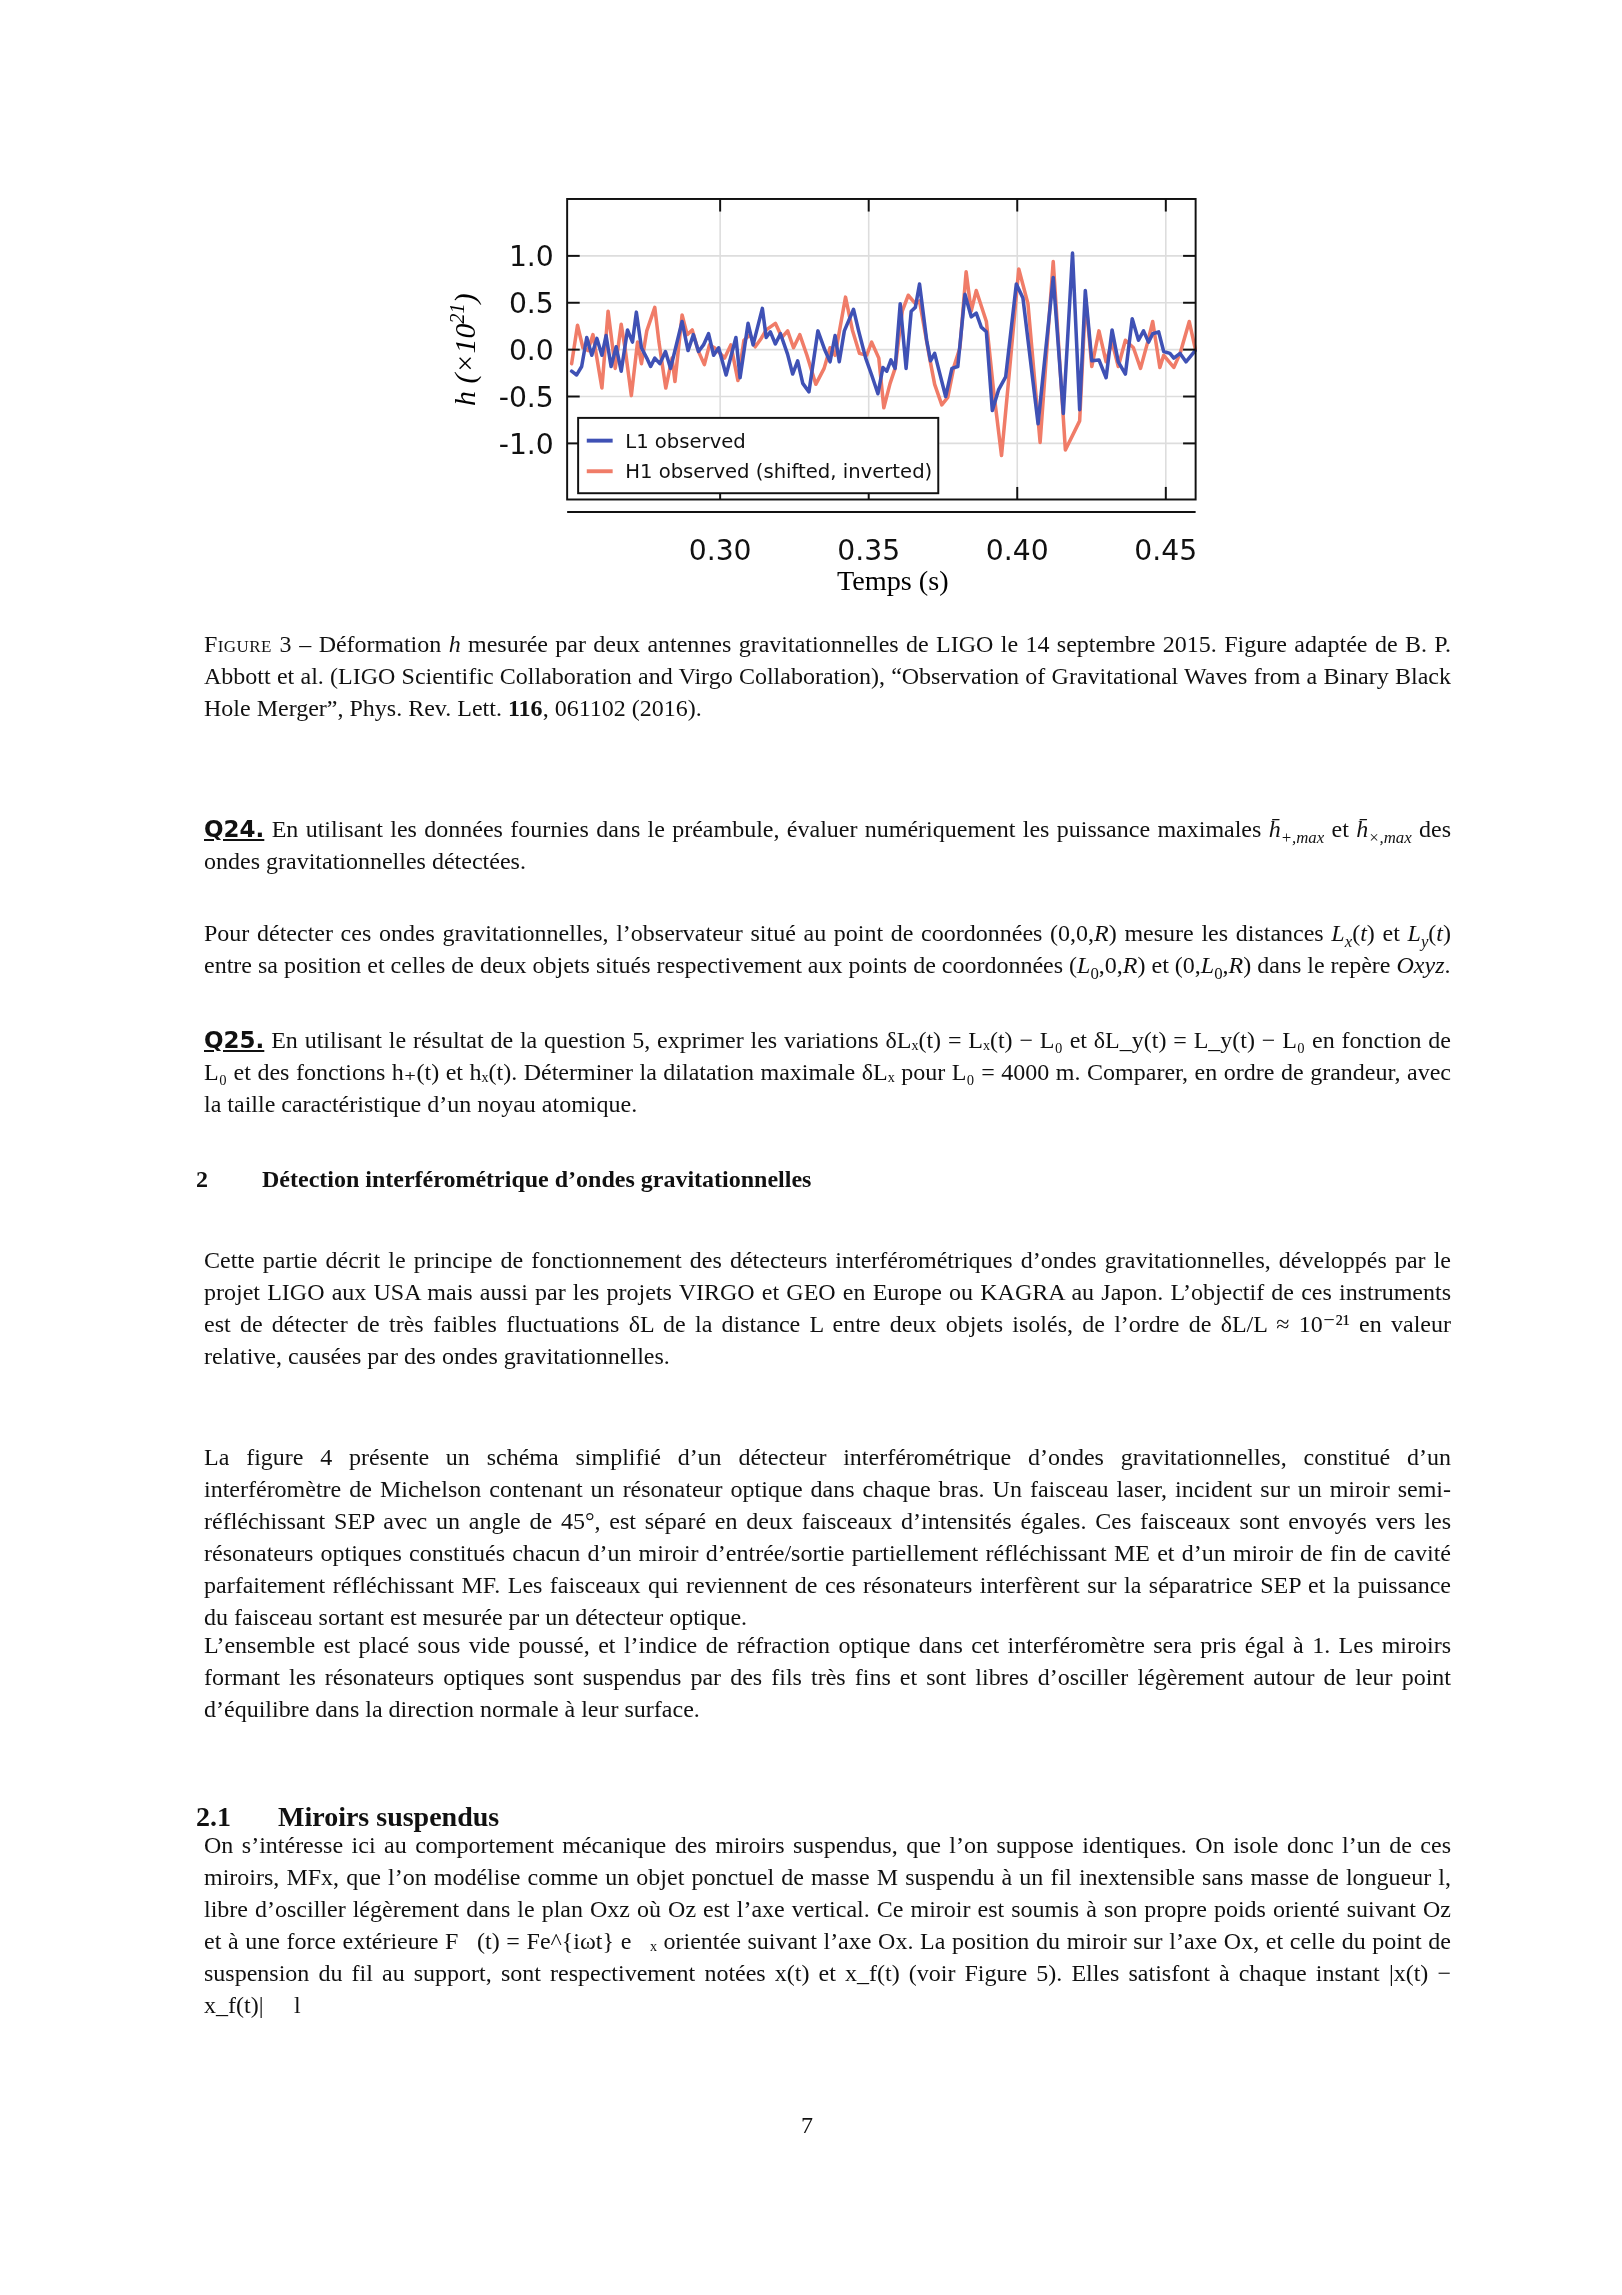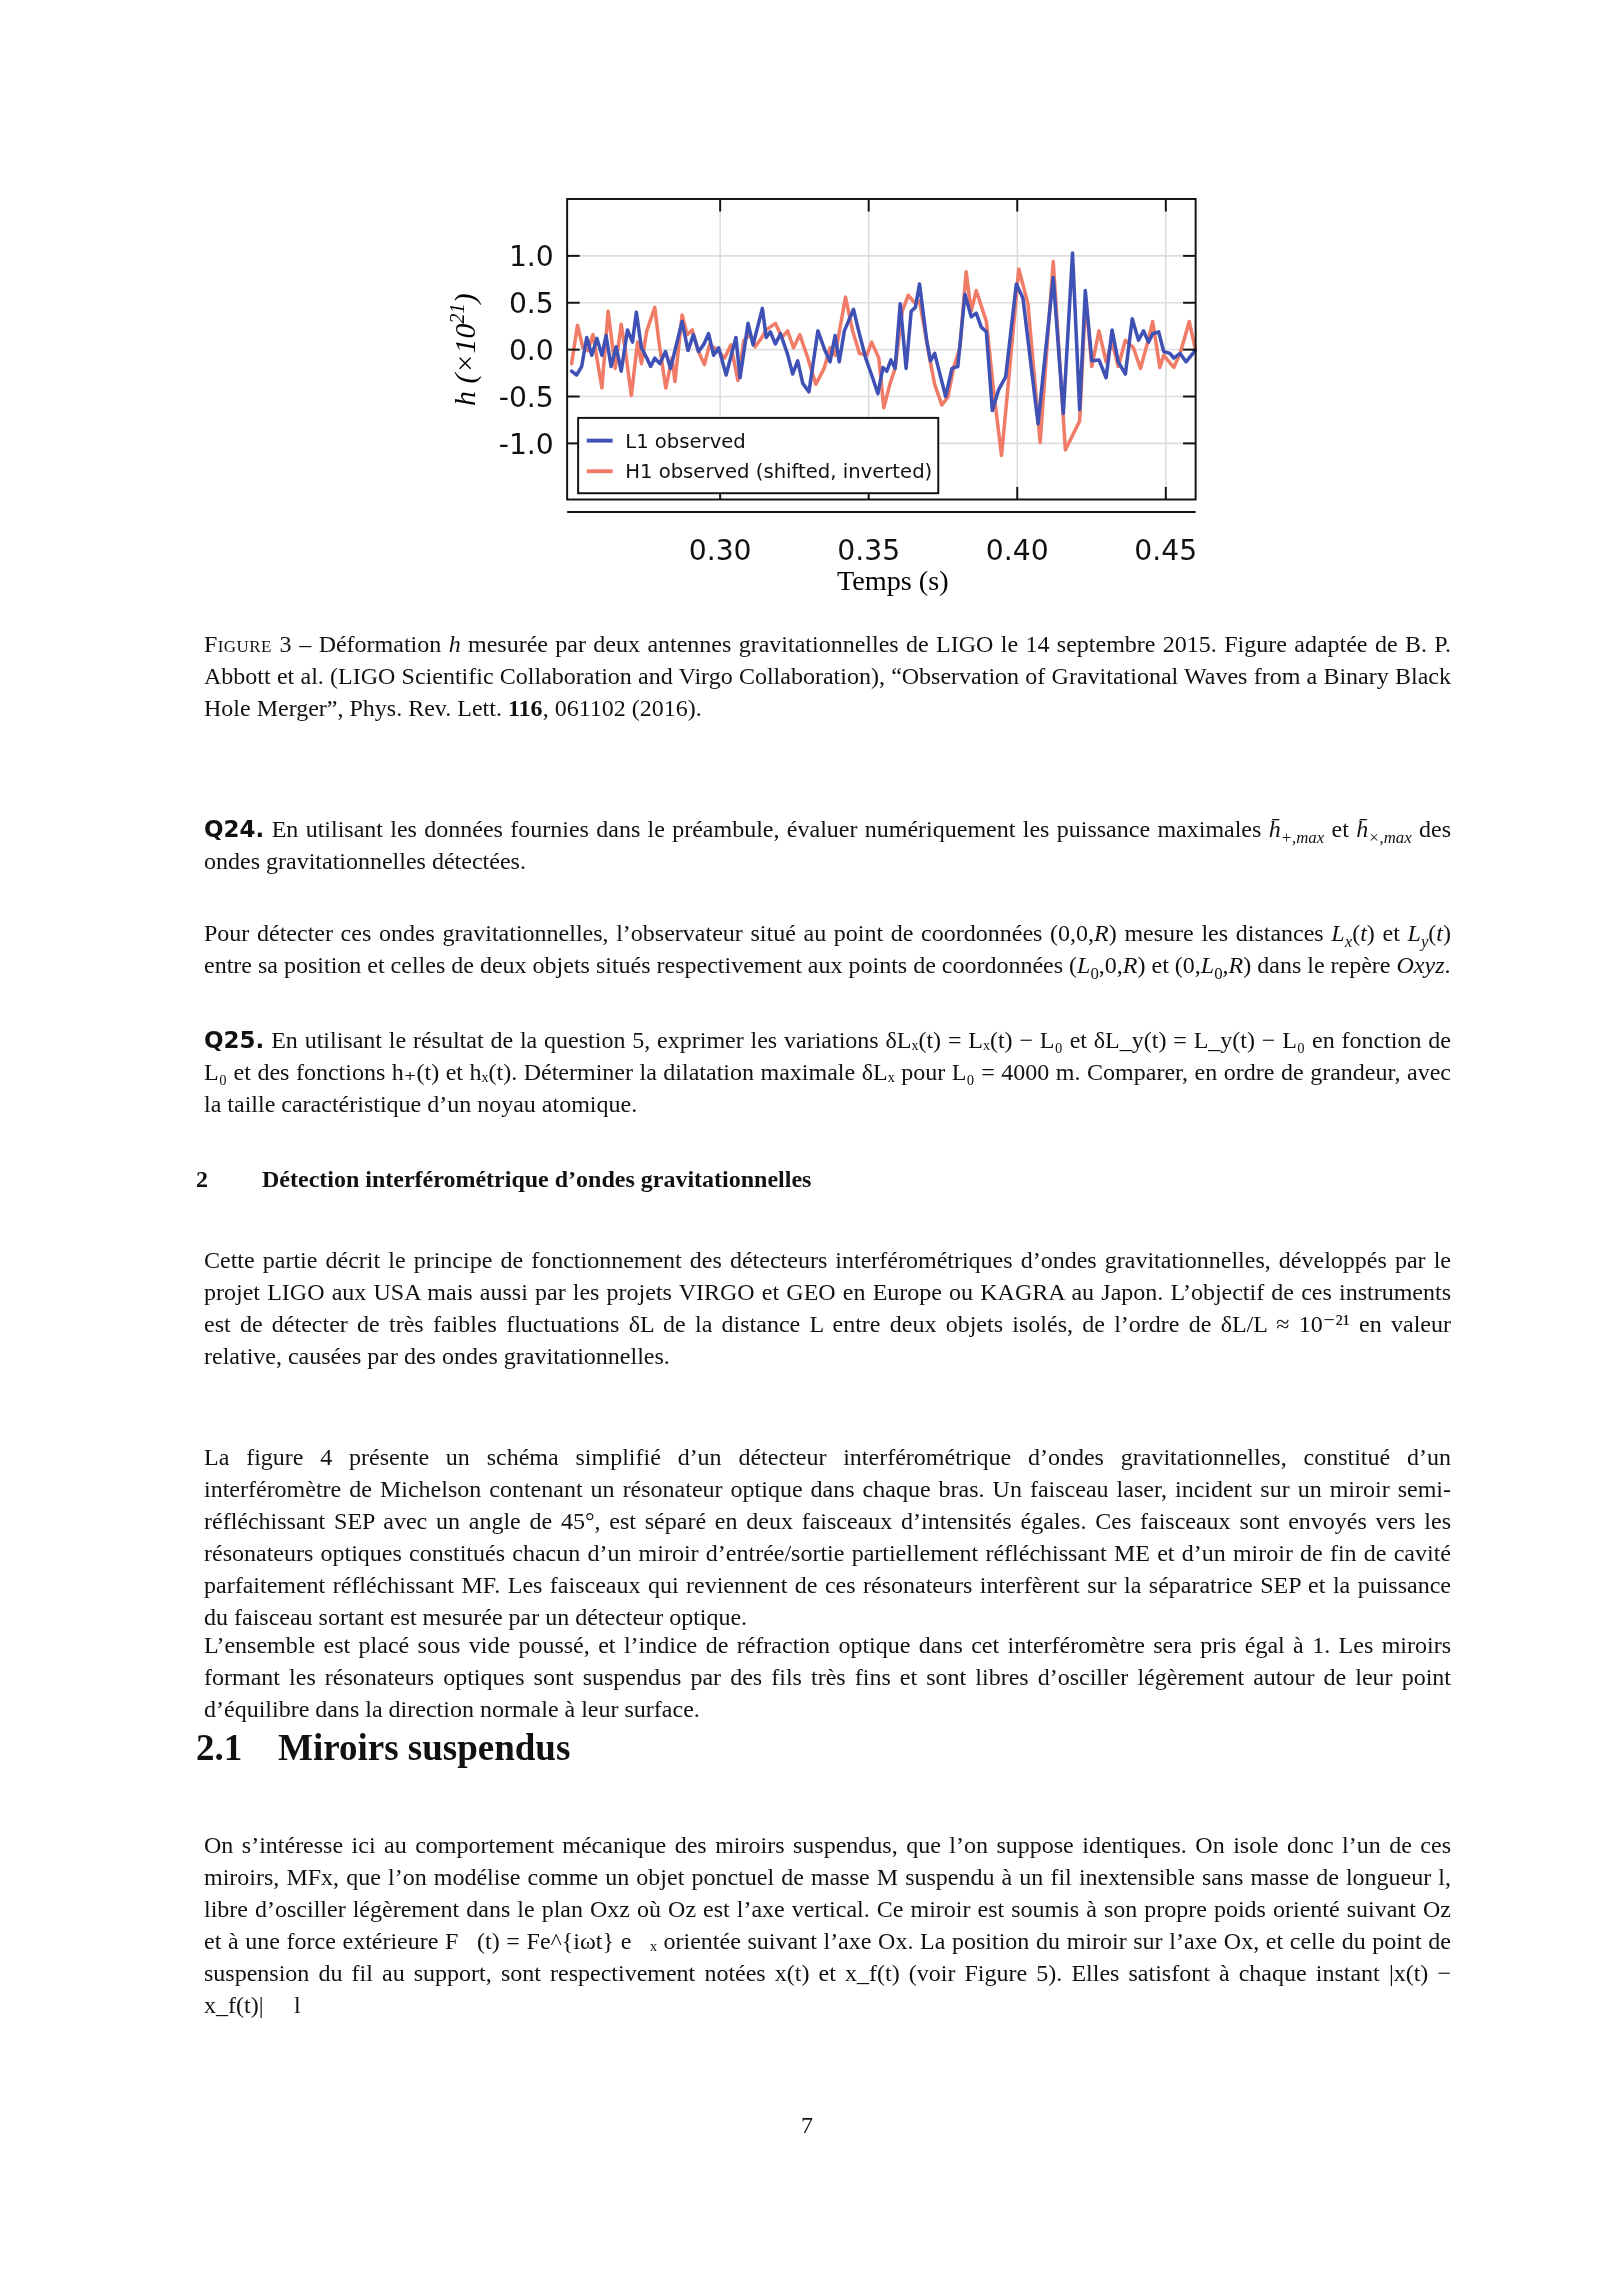--- a/index.html
+++ b/index.html
@@ -4,30 +4,30 @@
 <style>
   html, body { margin:0; padding:0; background:#ffffff; }
   body { width:1623px; height:2295px; position:relative; overflow:hidden;
          font-family:"Liberation Serif","DejaVu Serif",serif; color:#111; }
   .page { position:absolute; left:0; top:0; width:1623px; height:2295px; }
   #figure { position:absolute; left:424px; top:188px; width:801px; height:408px; }
   #figure svg { display:block; }
   .text-block { position:absolute; left:204px; width:1247px; font-size:24px; line-height:32px; text-align:justify; }
   .caption { top:628px; }
   .caption .fig-label { font-variant:small-caps; letter-spacing:0.4px; }
-  .q-label { font-family:"DejaVu Sans","Liberation Sans",sans-serif; font-weight:bold; font-size:23px; }
+  .q-label { font-family:"DejaVu Sans","Liberation Sans",sans-serif; font-weight:bold; text-decoration:underline; font-size:23px; }
   .q24 { top:813px; }
   .p-detect { top:917px; }
   .q25 { top:1024px; }
   .sec2 { position:absolute; left:196px; top:1166px; font-size:24px; font-weight:bold; font-family:"Liberation Serif","DejaVu Serif",serif; }
   .sec2 .num { display:inline-block; width:66px; }
   .p-intro { top:1244px; }
   .p-fig4 { top:1405px;margin-top:36px; }
   .p-ens { top:1629px; }
-  .sec21 { position:absolute; left:196px; top:1726px; font-size:37px; font-weight:bold; }
+  .sec21 { position:absolute; left:196px; top:1801px; font-size:28px; font-weight:bold; }
   .sec21 .num { display:inline-block; width:82px; }
   .p-mir { top:1829px; }
   .page-num { position:absolute; left:801px; top:2112px; font-size:24px; }
   i.m { font-style:italic; }
   sub, sup { font-size:0.7em; line-height:0; }
   .legend-text { font-family:"DejaVu Sans","Liberation Sans",sans-serif; }
 </style>
 </head>
 <body>
 

